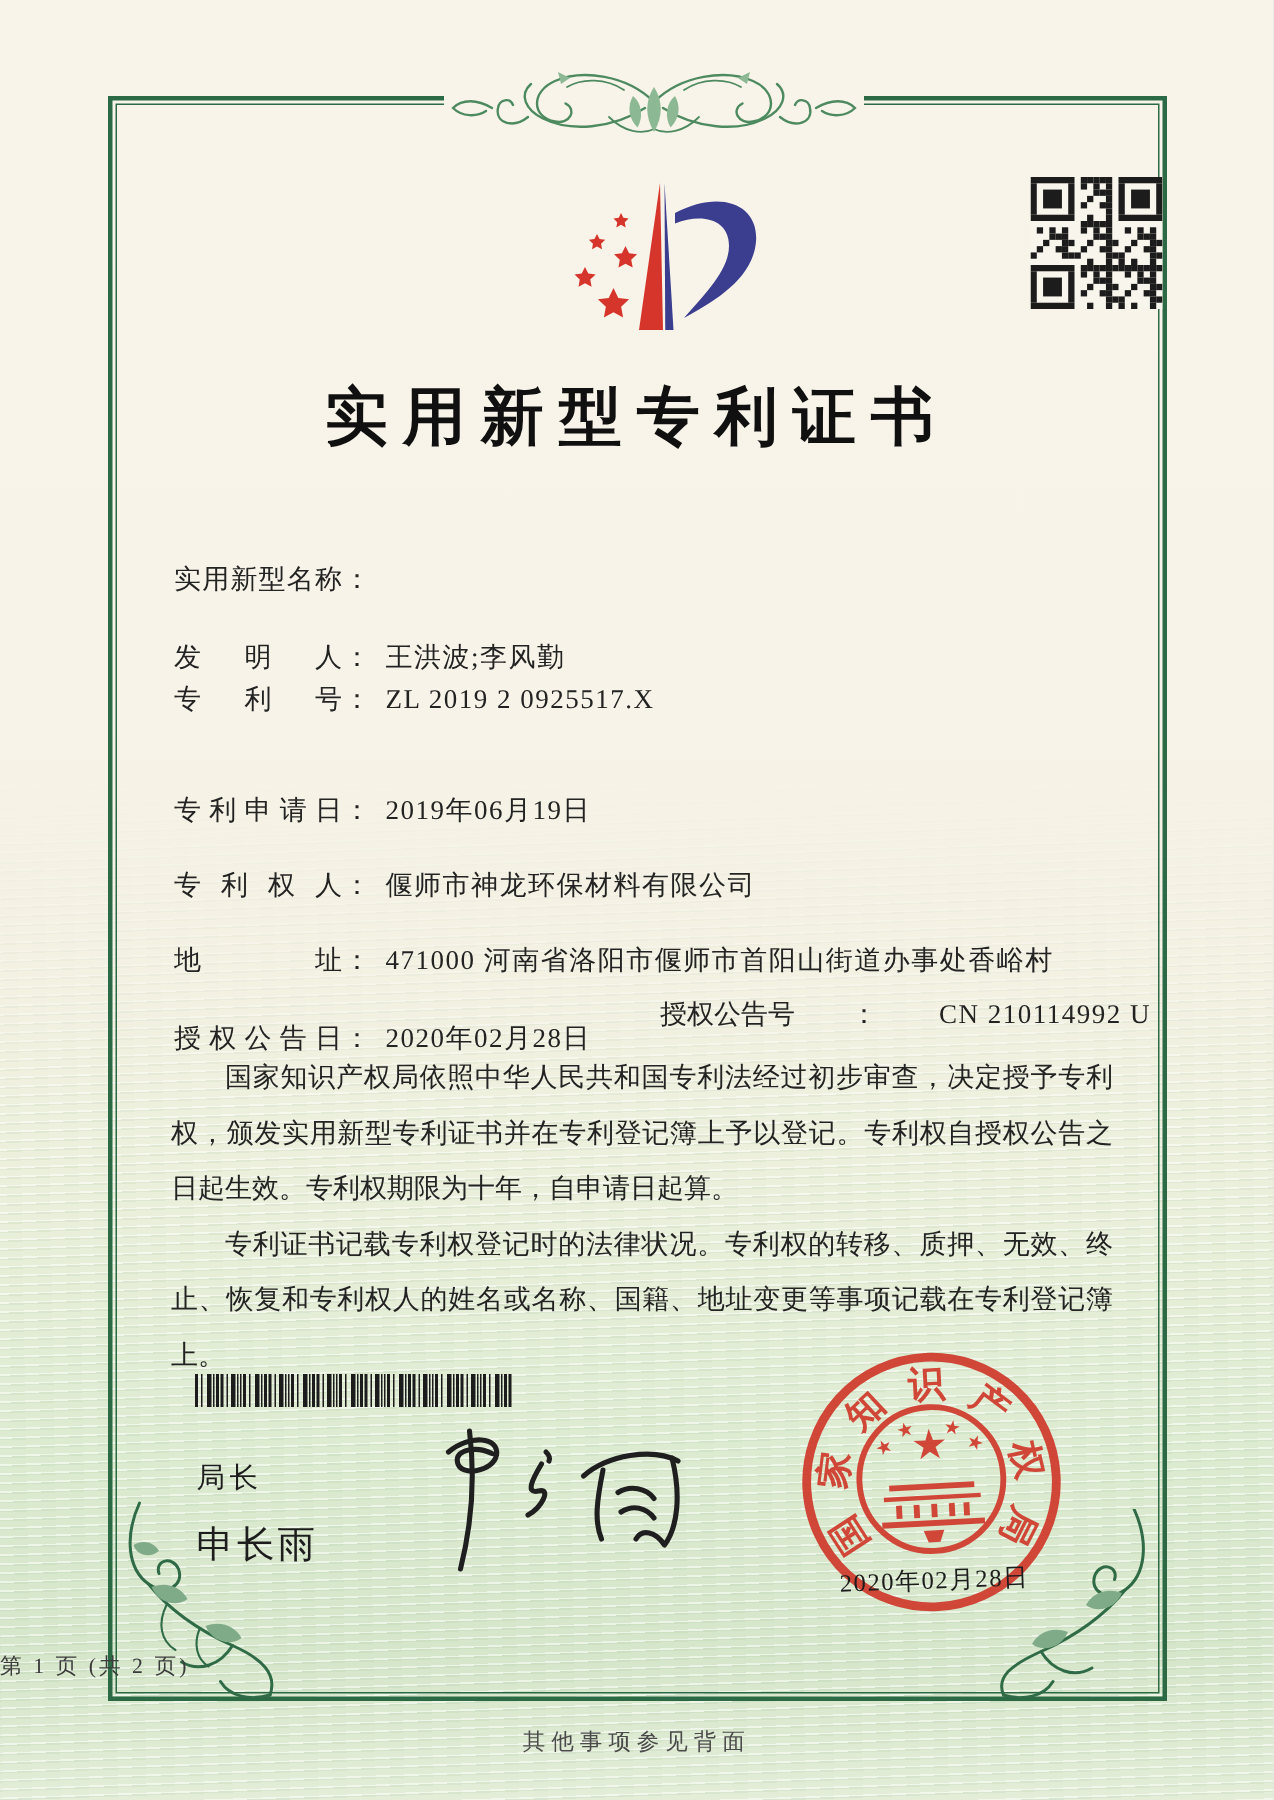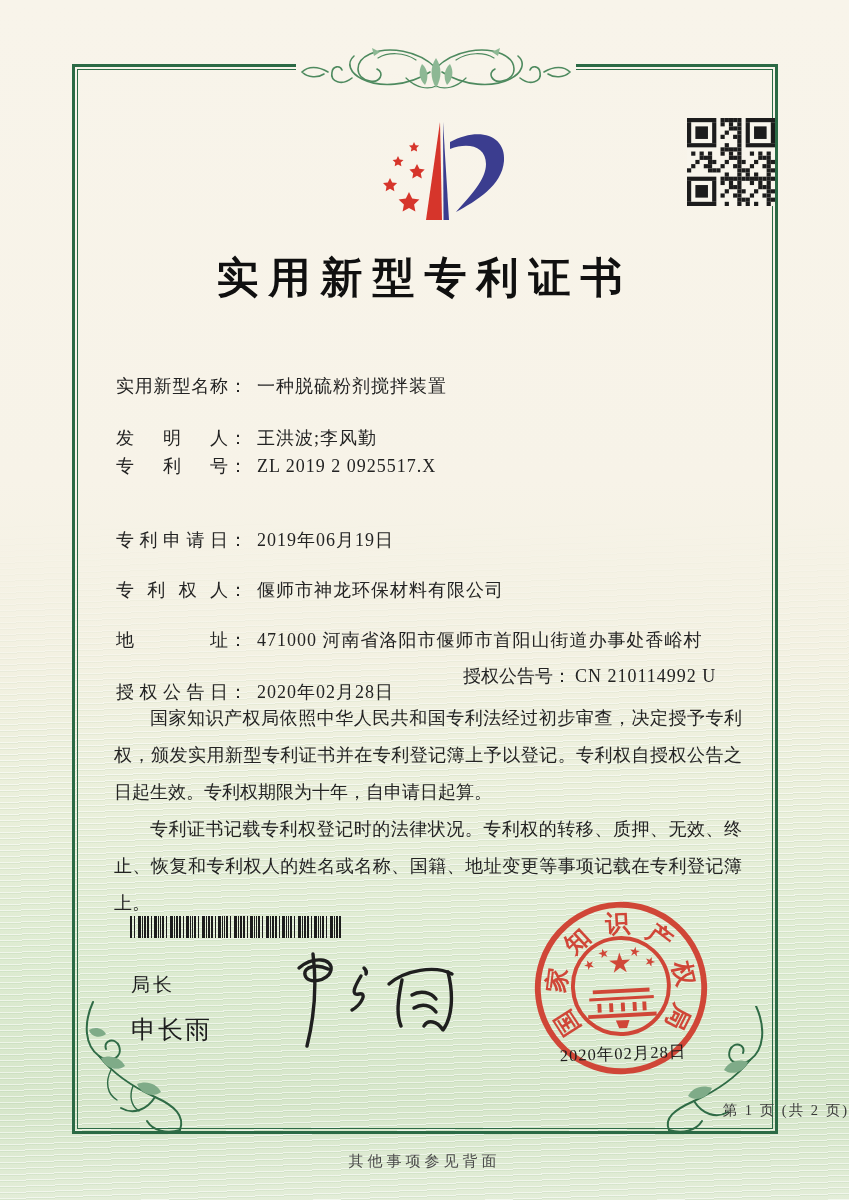--- a/index.html
+++ b/index.html
@@ -18,28 +18,28 @@
   
   .frame-outer{position:absolute;left:72px;top:64px;width:700px;height:1064px;border:3px solid #2b6a45;}
   .frame-inner{position:absolute;inset:2px;border:1px solid #2b6a45;}
   .abs{position:absolute;}
   .cert-number{left:116px;top:126px;font-size:17px;letter-spacing:3px;color:#222;}
   .title{left:0;right:0;top:250px;text-align:center;font-size:42px;font-weight:600;letter-spacing:10px;color:#101010;}
   .row{position:absolute;left:116px;display:flex;align-items:baseline;font-size:18px;color:#232323;white-space:nowrap;}
   .row .lbl{display:inline-block;width:112px;text-align:justify;text-align-last:justify;margin-top:16px;}
   .row .colon{margin-left:1px;}
   .row .val{margin-left:10px;letter-spacing:1px;}
-  .grant-group{position:absolute;left:463px;display:flex;align-items:baseline;font-size:18px;color:#232323;white-space:nowrap;}
+  .grant-group{position:absolute;left:440px;display:flex;align-items:baseline;font-size:18px;color:#232323;white-space:nowrap;gap:37px;}
   .grant-group .val{margin-left:4px;letter-spacing:1px;}
   .body-text{left:114px;top:700px;width:628px;font-size:18px;line-height:37px;color:#232323;}
   .body-text p{margin:0;text-indent:2em;text-align:justify;}
   .signer-title{left:131px;top:972px;font-size:19px;color:#1d1d1d;letter-spacing:3px;}
   .signer-name{left:131px;top:1013px;font-size:25px;color:#1d1d1d;letter-spacing:2px;}
   .seal-date{left:538px;top:1043px;width:170px;text-align:center;font-size:16.5px;letter-spacing:1px;color:#1c1c1c;transform:rotate(-2deg);}
-  .page-footer{left:0;right:0;top:1101px;text-align:right;font-size:14.5px;letter-spacing:2px;color:#3b3b3b;}
+  .page-footer{left:0;right:0;top:1101px;text-align:left;font-size:14.5px;letter-spacing:2px;color:#3b3b3b;}
   .back-note{left:0;right:0;top:1152px;text-align:center;font-size:15px;letter-spacing:4px;color:#4a4a4a;}
   svg{display:block;}
 </style>
 </head>
 <body>
 
 <div id="page">
 
   <div id="guilloche"></div>
 
@@ -256,21 +256,20 @@
         <rect x="83.80952380952381" y="71.23809523809524" width="4.190476190476191" height="4.190476190476191"></rect>
         <rect x="83.80952380952381" y="79.61904761904762" width="4.190476190476191" height="4.190476190476191"></rect>
       </g>
   </svg>
 
   <div class="abs title">实用新型专利证书</div>
 
   <div class="row" style="top:358px">
     <span class="lbl">实用新型名称</span>
       <span class="colon">：</span>
-      <span class="val">一种脱硫粉剂搅拌装置</span>
   </div>
   <div class="row" style="top:410px">
     <span class="lbl">发明人</span>
       <span class="colon">：</span>
       <span class="val">王洪波;李风勤</span>
   </div>
   <div class="row" style="top:438px">
     <span class="lbl">专利号</span>
       <span class="colon">：</span>
       <span class="val">ZL 2019 2 0925517.X</span>

